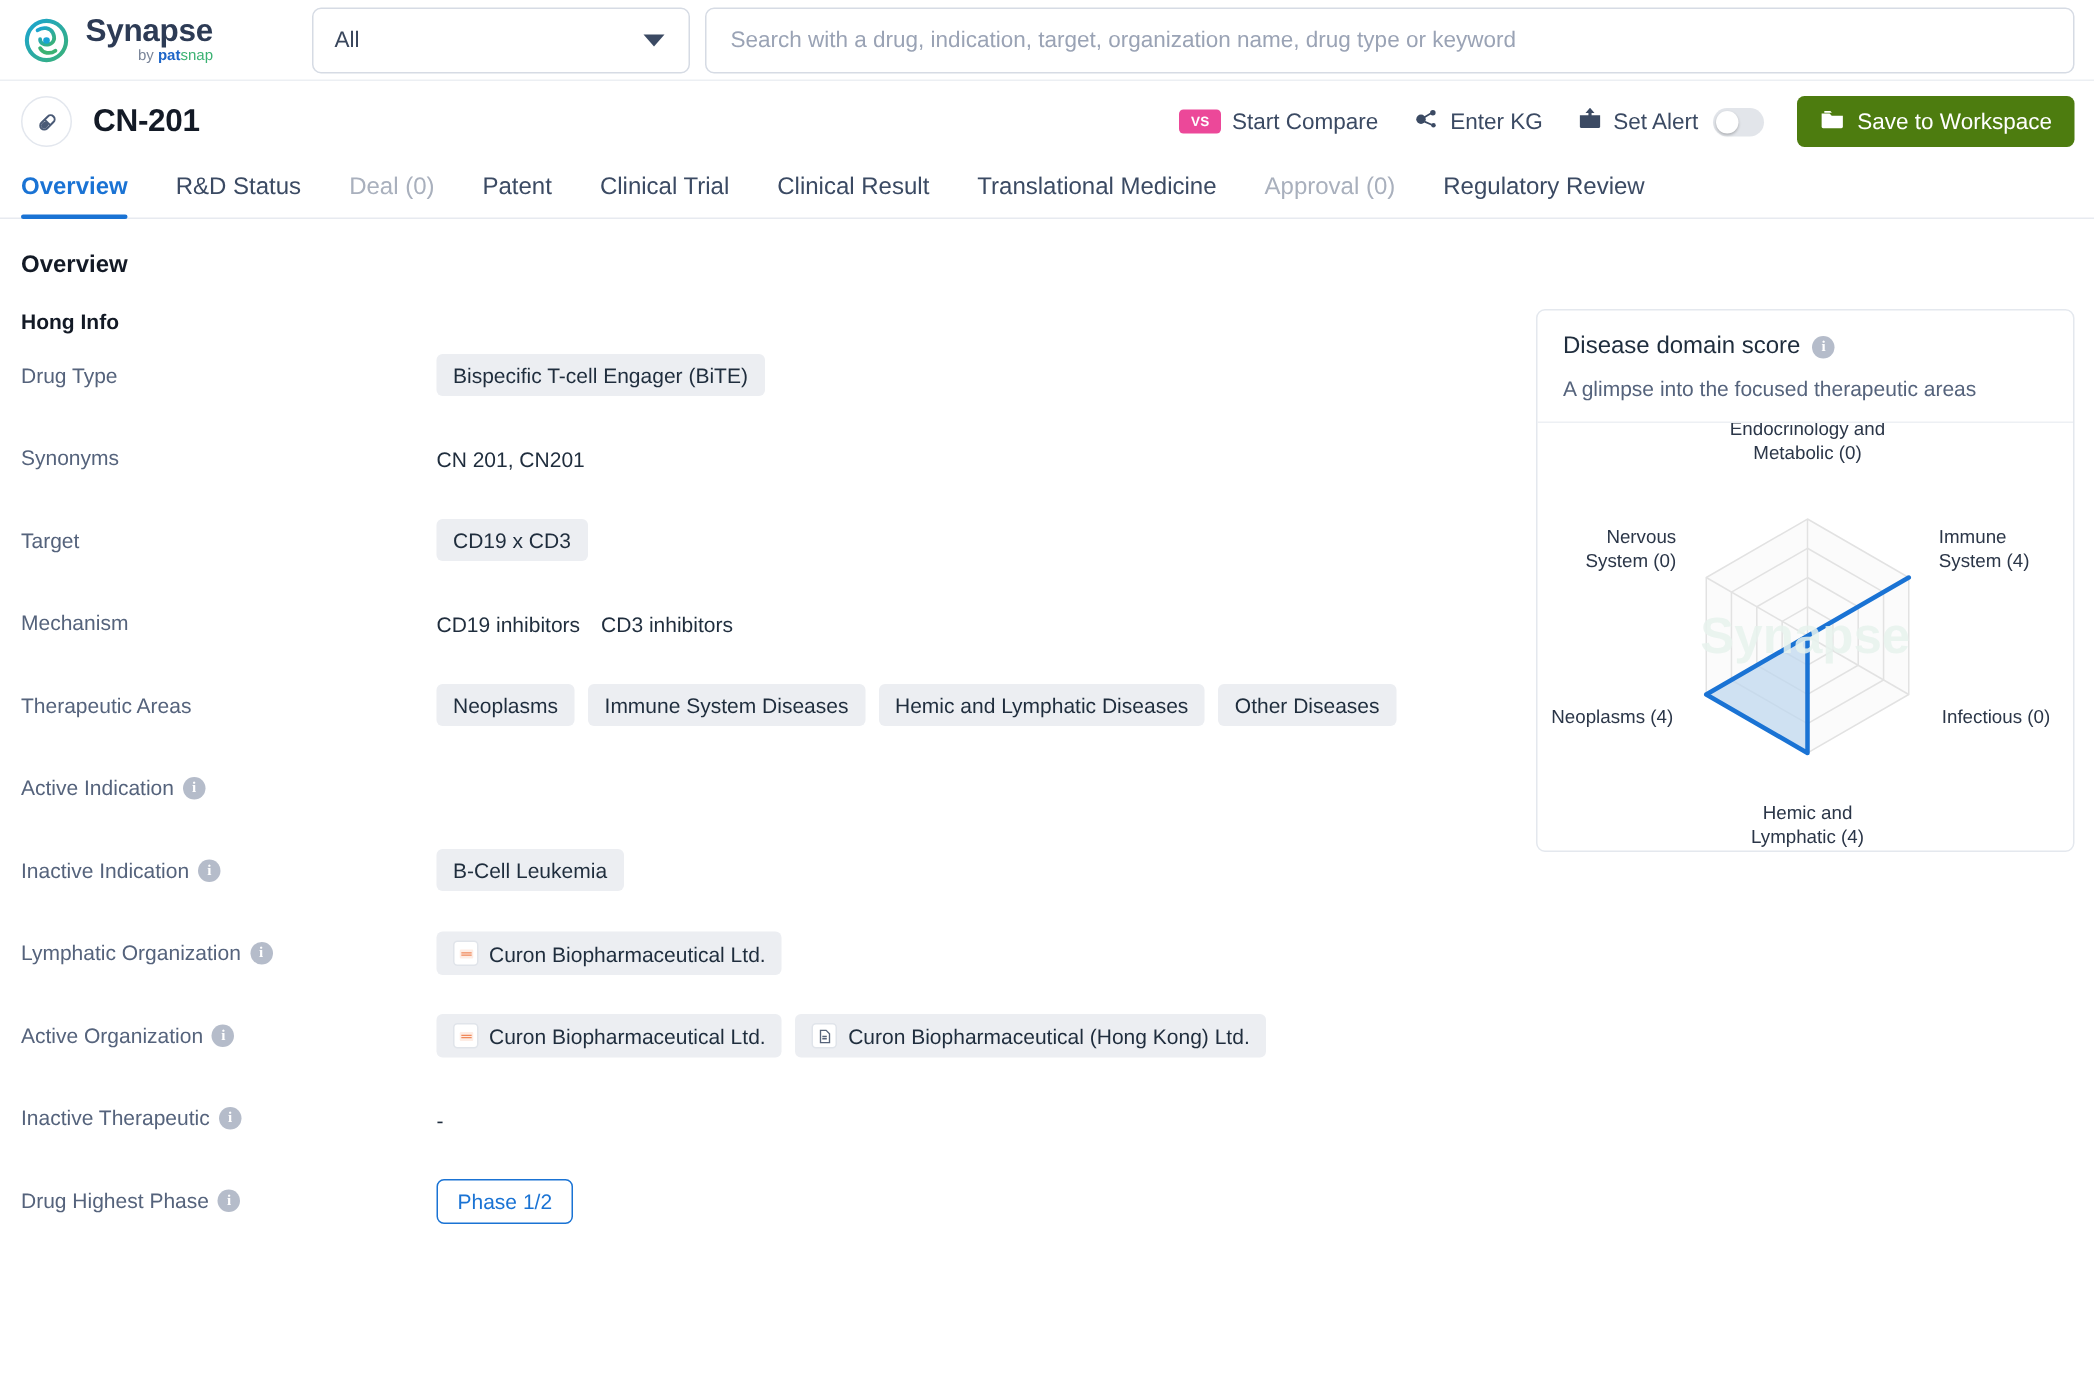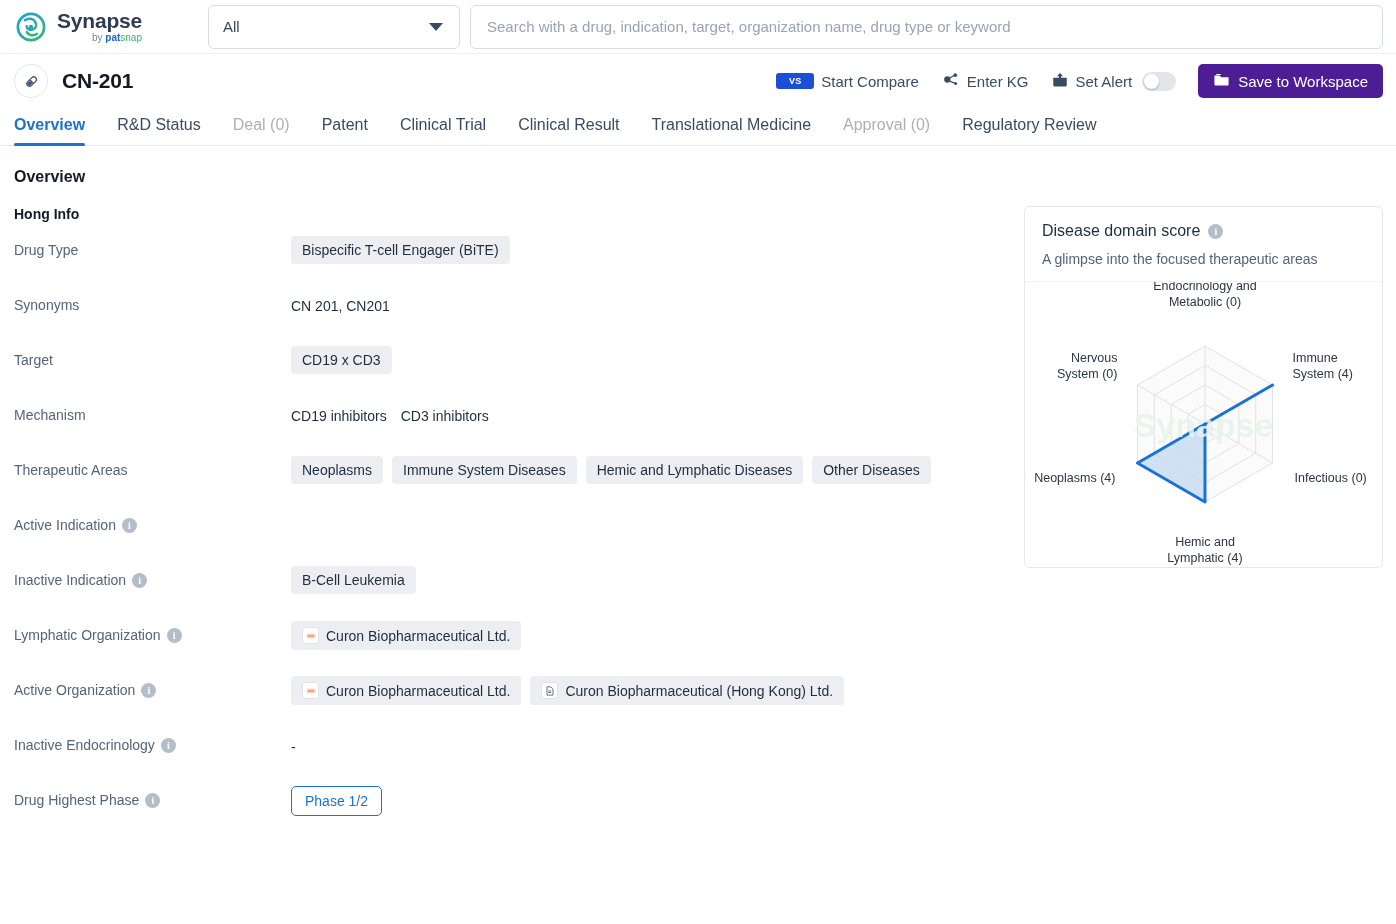--- a/index.html
+++ b/index.html
@@ -62,34 +62,34 @@
     border:1px solid #e3e7ee; display:flex;align-items:center;justify-content:center;
     flex:0 0 34px;
   }
   .drug-name{ font-size:21px; font-weight:bold; margin-left:14px; color:#131a26; letter-spacing:-.2px;}
   .header-actions{ margin-left:auto; display:flex; align-items:center; gap:22px; }
   .hact{
     display:flex; align-items:center; gap:7px; font-size:15px;
     color:#3b4a63; cursor:pointer; white-space:nowrap;
   }
   .vs-badge{
-    width:38px;height:16px;border-radius:3px;background:#1d4ed8;
+    width:28px;height:16px;border-radius:3px;background:#ec4899;
     color:#fff;font-size:9px;font-weight:bold;display:flex;
     align-items:center;justify-content:center;letter-spacing:.2px;
   }
   .toggle{
     width:34px;height:19px;border-radius:11px;background:#e2e5ea;
     position:relative; cursor:pointer; margin-left:-12px;
   }
   .toggle .knob{
     position:absolute;left:2px;top:2px;width:15px;height:15px;border-radius:50%;
     background:#fff;box-shadow:0 1px 2px rgba(0,0,0,.25);
   }
   .save-btn{
-    background:#4c1d95; color:#fff; border:0; border-radius:5px;
+    background:#4d7c0f; color:#fff; border:0; border-radius:5px;
     height:34px; padding:0 15px; font-size:15px; cursor:pointer;
     display:flex;align-items:center;gap:8px;
     font-family:"Liberation Sans", sans-serif;
   }
 
   
   .tabs{
     display:flex; align-items:flex-end; gap:0;
     border-bottom:1px solid #e7eaf0; padding:0 0 0 14px; height:38px;
     background:#fff;
@@ -385,21 +385,21 @@
               <path d="M5.6 8h4M5.6 10h4"></path>
             </svg>
           </span>
           <span>Curon Biopharmaceutical (Hong Kong) Ltd.</span>
         </span>
       </div>
     </div>
 
     <div class="row">
       <div class="row-label">
-        <span>Inactive Endocrinology</span>
+        <span>Inactive Therapeutic</span>
         <span class="info-i">i</span>
       </div>
       <div class="row-val">
         <span class="dash">-</span>
       </div>
     </div>
 
     <div class="row">
       <div class="row-label">
         <span>Drug Highest Phase</span>

